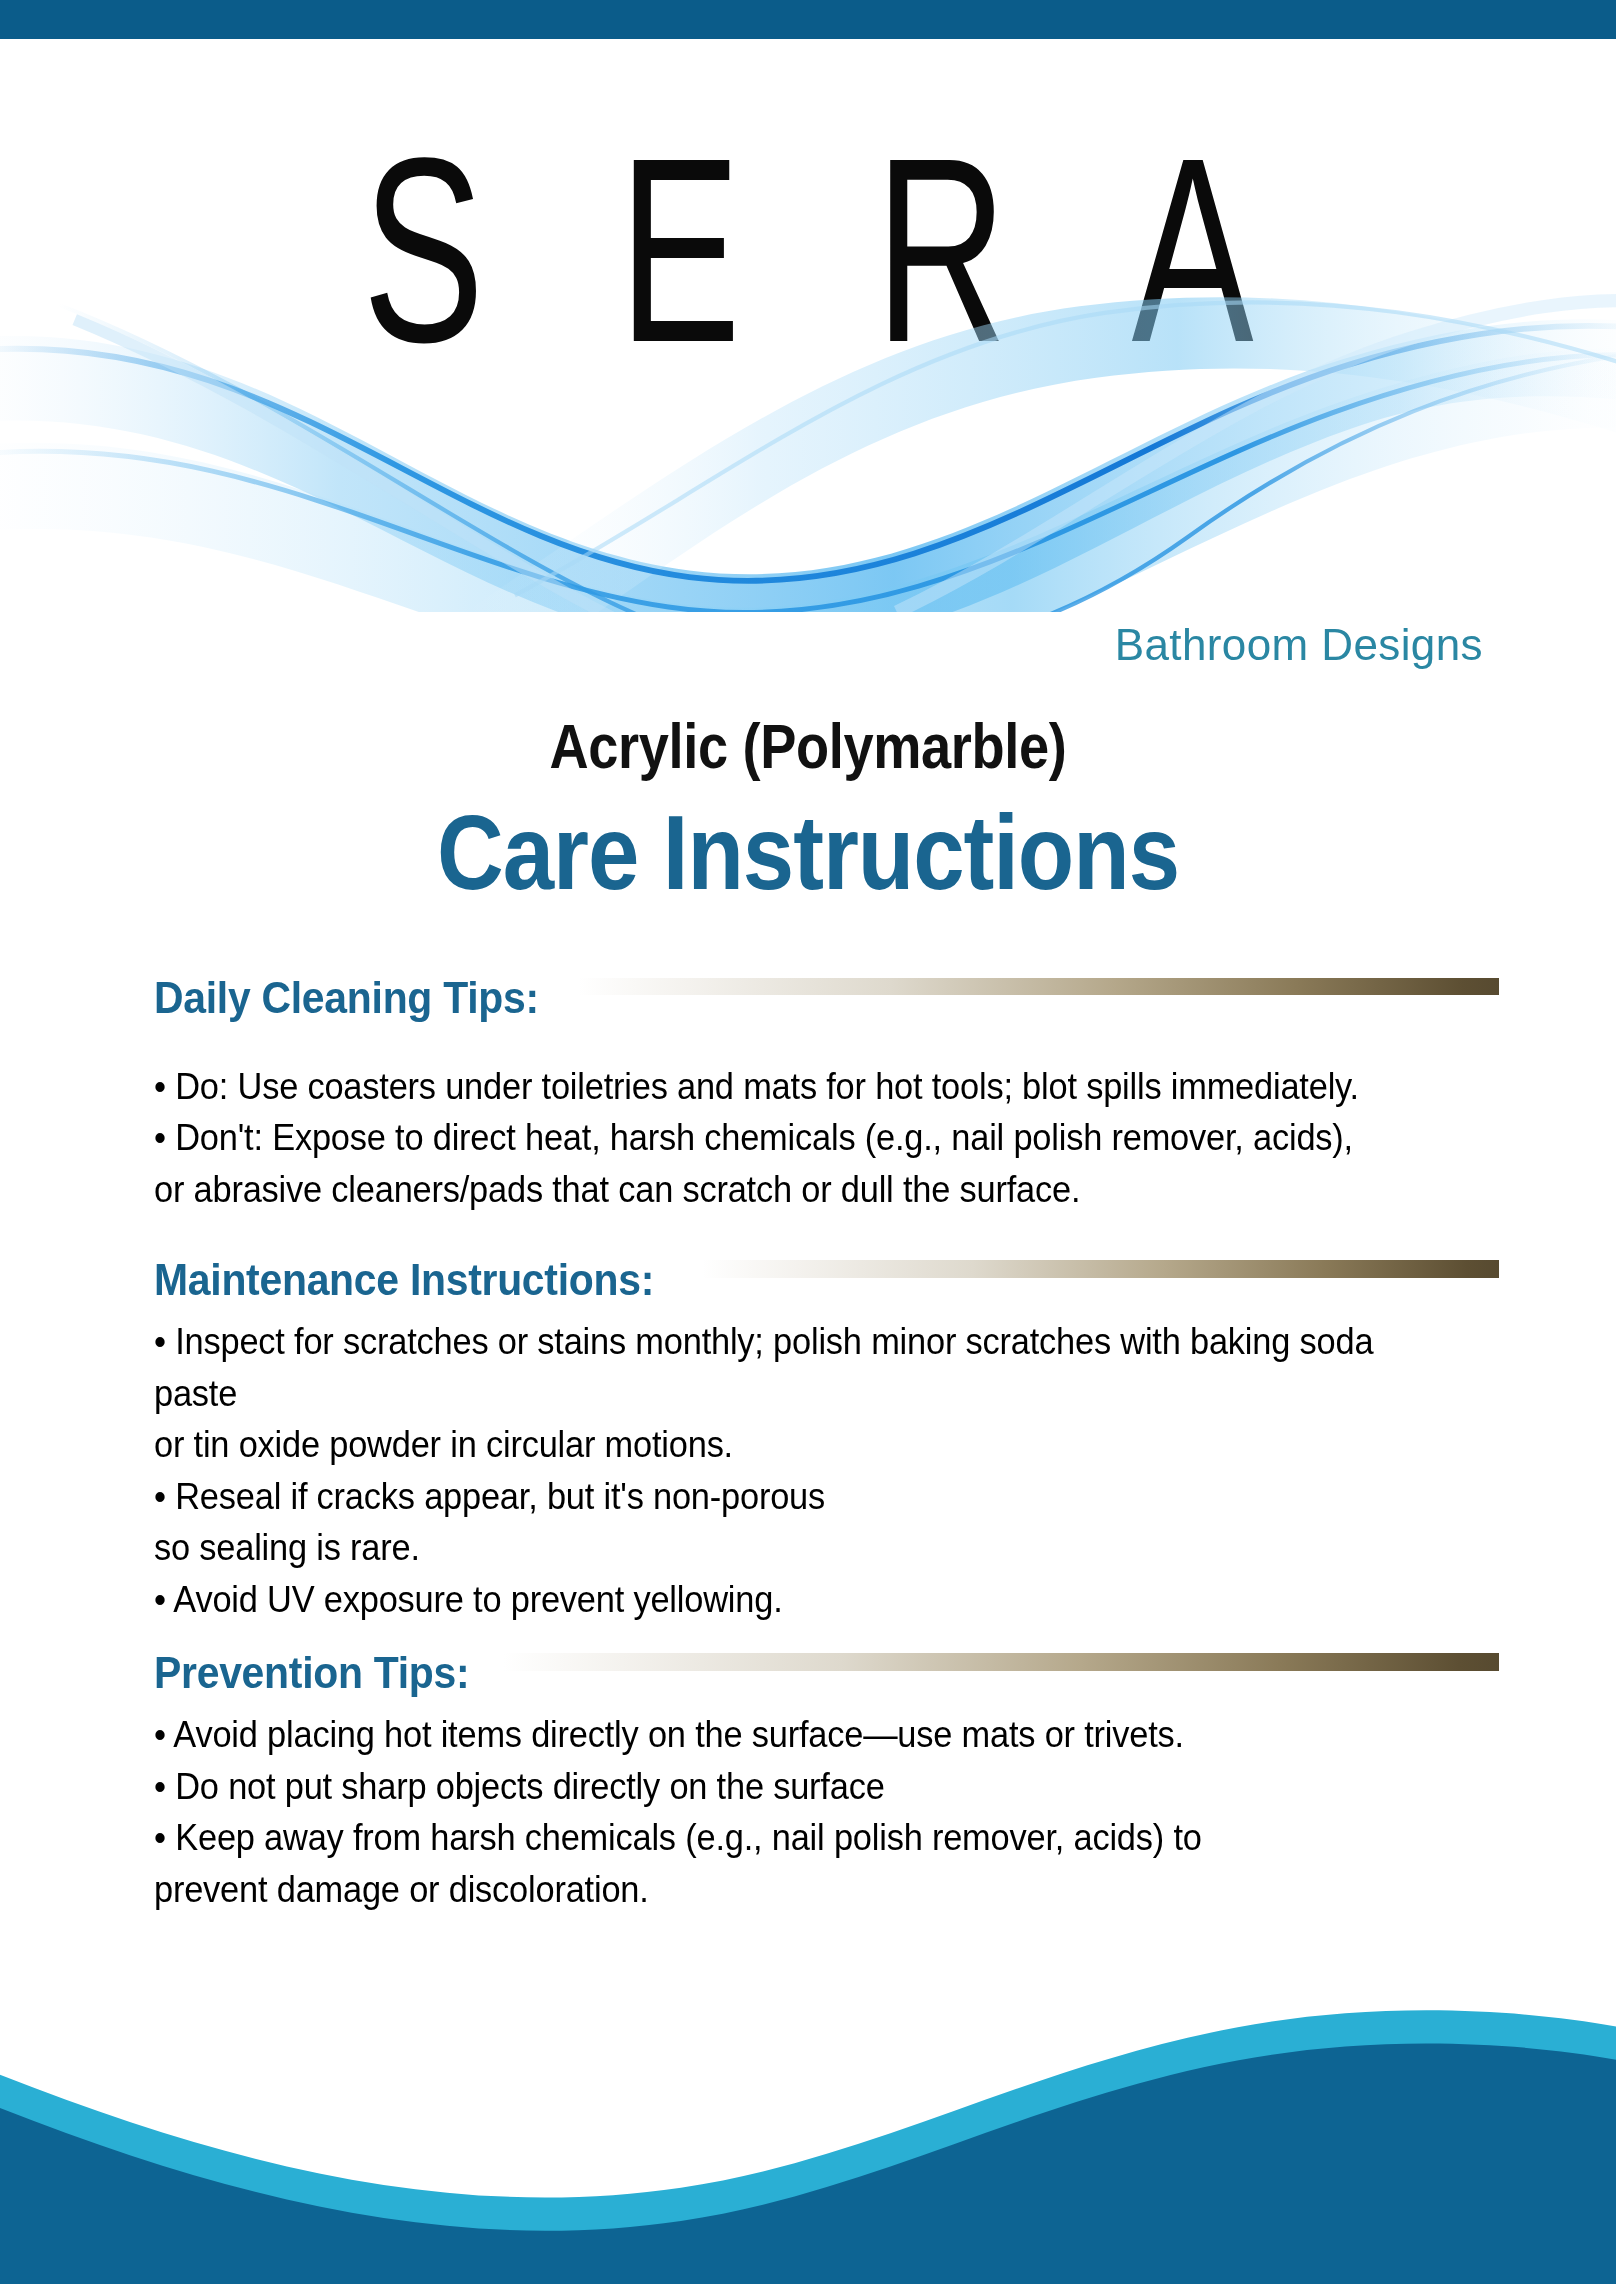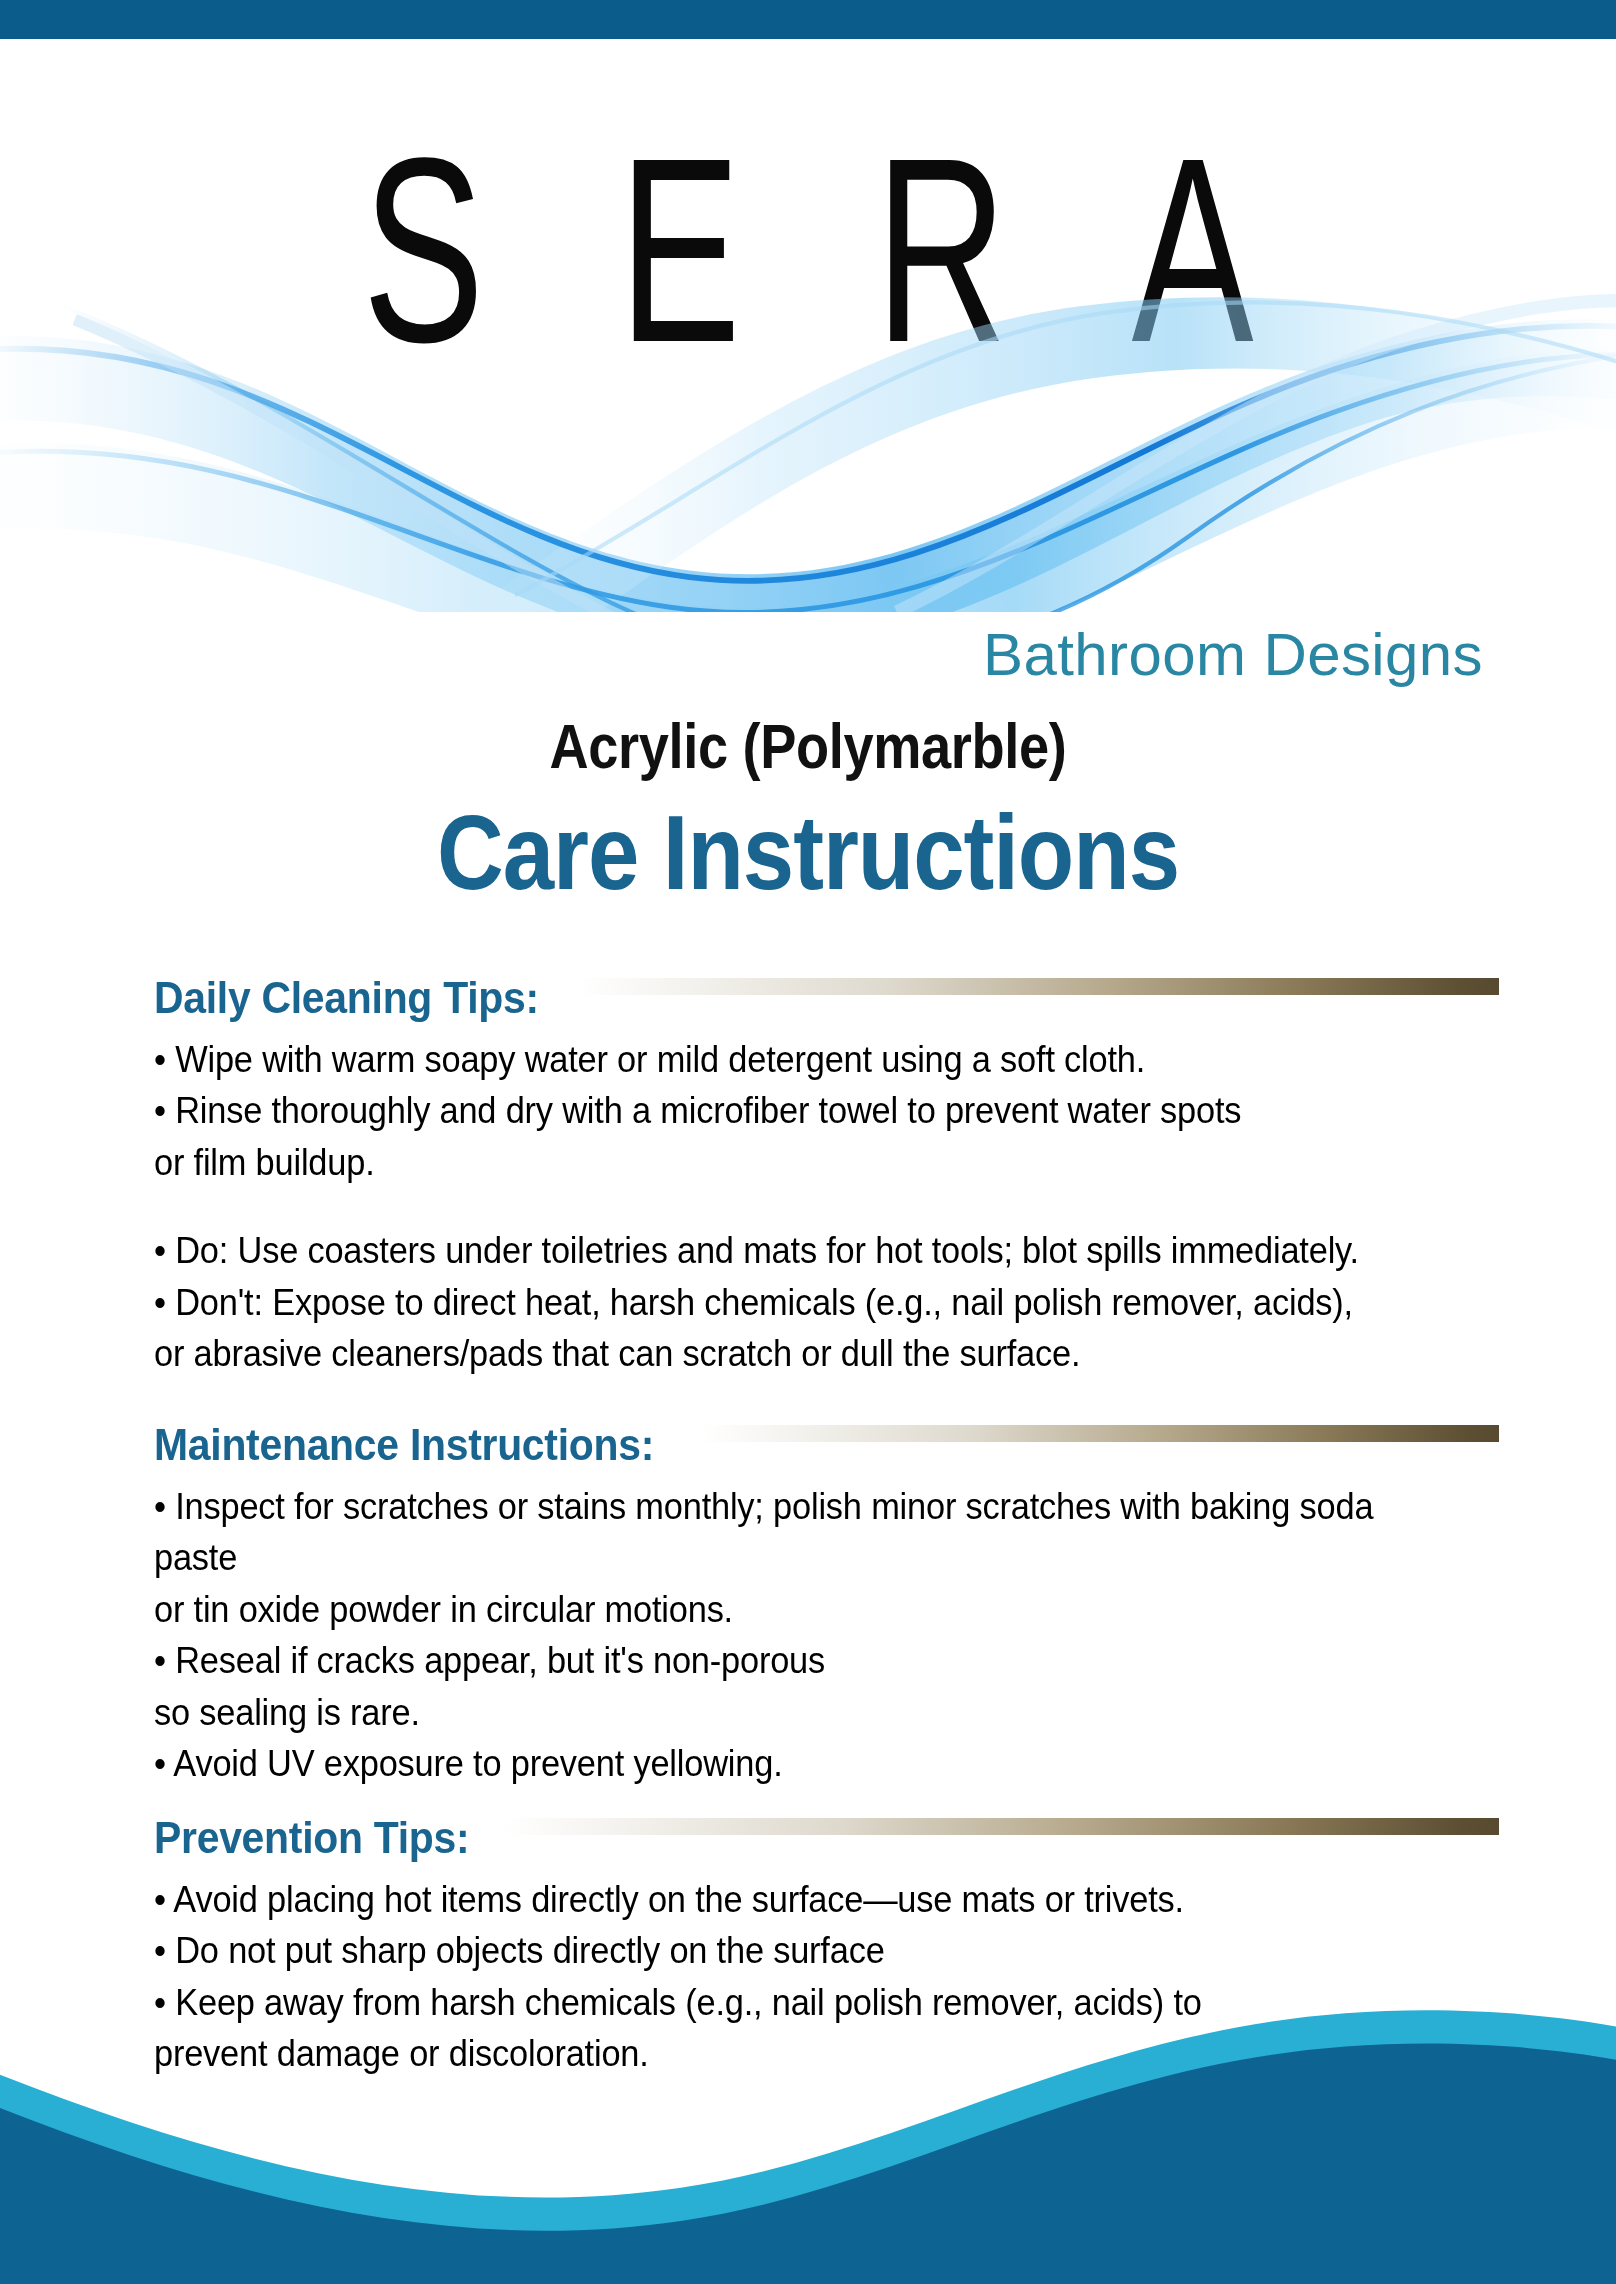--- a/index.html
+++ b/index.html
@@ -59,21 +59,21 @@
     left:0; top:141px;
     width:1616px;
     height:432px;
     pointer-events:none;
   }
 
   .tagline {
     position:absolute;
     right:133px;
     top:581px;
-    font-size:60px;
+    font-size:44px;
     font-weight:400;
     color:#2a87a3;
     letter-spacing:0.4px;
     font-family:"Liberation Sans", sans-serif;
   }
 
   
   .subtitle {
     position:absolute;
     left:0; top:710px;
@@ -239,25 +239,20 @@
   <div class="subtitle">Acrylic (Polymarble)</div>
   <div class="maintitle">Care Instructions</div>
 
   <div class="content">
 
     <div class="section">
       <div class="sec-head-row">
         <div class="sec-title">Daily Cleaning Tips:</div>
         <div class="sec-rule"></div>
       </div>
-      <div class="bullets">
-        <div class="bullet">• Wipe with warm soapy water or mild detergent using a soft cloth.</div>
-        <div class="bullet">• Rinse thoroughly and dry with a microfiber towel to prevent water spots
-or film buildup.</div>
-      </div>
     </div>
 
     <div class="section s-gap-1">
       <div class="bullets">
         <div class="bullet">• Do: Use coasters under toiletries and mats for hot tools; blot spills immediately.</div>
         <div class="bullet">• Don't: Expose to direct heat, harsh chemicals (e.g., nail polish remover, acids),
 or abrasive cleaners/pads that can scratch or dull the surface.</div>
       </div>
     </div>
 

